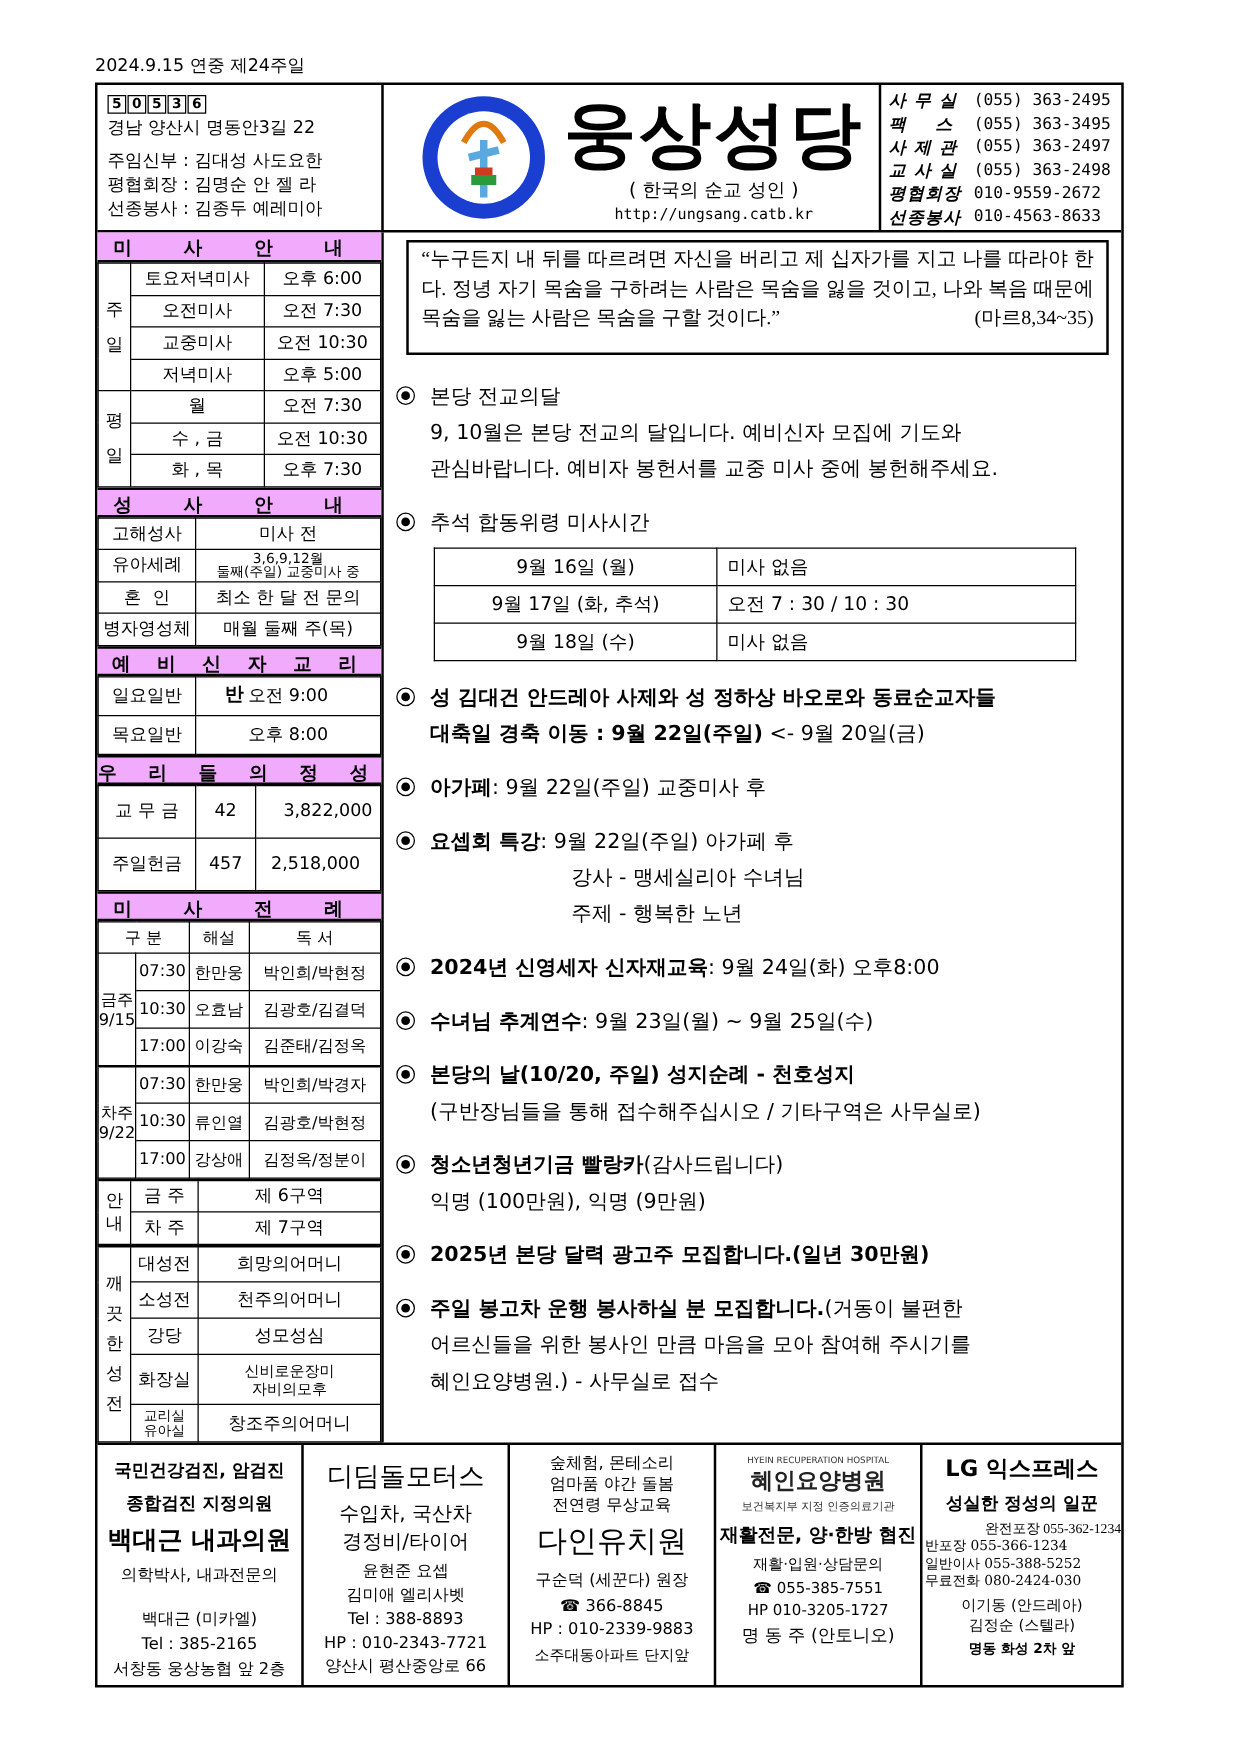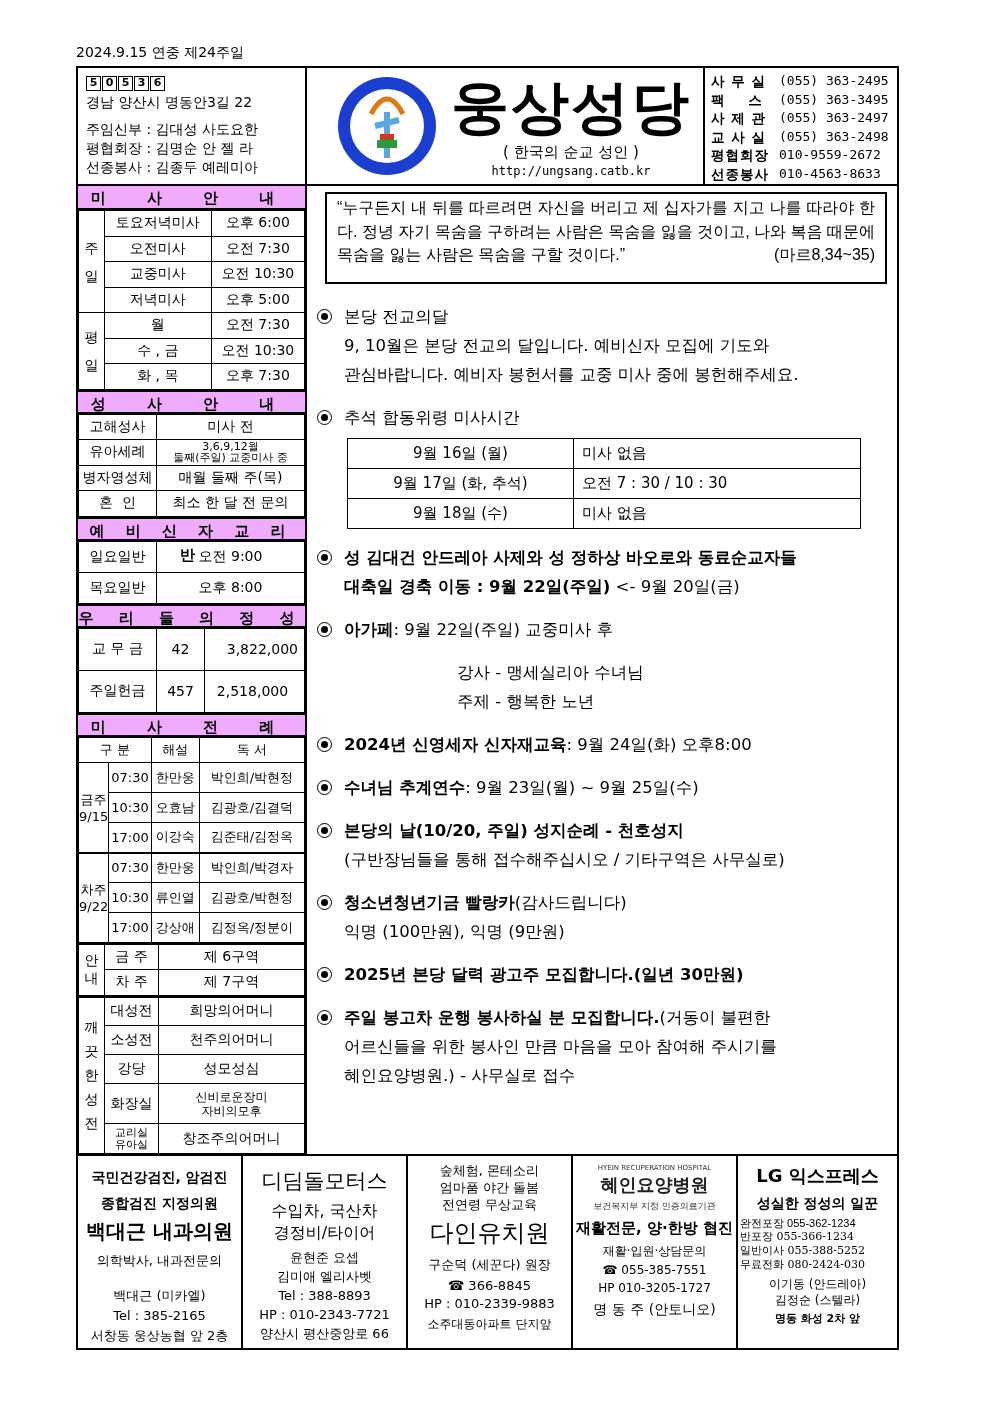--- a/index.html
+++ b/index.html
@@ -13,33 +13,33 @@
   .zip span { display: inline-block; width: 15px; height: 15px; border: 1.5px solid #000; font-size: 11px; line-height: 12px; text-align: center; font-weight: bold; }
   .hdr-left .staff { margin-top: 8px; }
   .hdr-mid { width: 398px; border-right: 2px solid #000; display: flex; align-items: center; padding-left: 28px; justify-content: center; }
   .logo { width: 104px; height: 104px; }
   .title-wrap { flex: 1; text-align: center; }
   .title { font-size: 58px; font-weight: bold; letter-spacing: 2px; line-height: 64px; }
   .subtitle { font-size: 15px; margin-top: 4px; }
   .url { font-family: "DejaVu Sans Mono", monospace; font-size: 12px; margin-top: 2px; }
   .hdr-right { flex: 1; padding: 4px 0 0 6px; font-size: 13.5px; line-height: 18.5px; }
   .hdr-right .row { display: flex; }
-  .hdr-right .k { width: 68px; font-weight: bold; letter-spacing: 1px; }
+  .hdr-right .k { width: 68px; font-weight: bold; letter-spacing: 1px; font-style: italic; }
   .hdr-right .v { font-family: "DejaVu Sans Mono", monospace; font-size: 13px; }
   
   .body { display: flex; border-bottom: 2px solid #000; }
   .side { width: 229px; border-right: 2px solid #000; }
   .main { flex: 1; padding: 6px 10px 0 10px; position: relative; }
   table.t { border-collapse: collapse; width: 100%; font-size: 14px; }
   table.t td { border: 1px solid #000; text-align: center; height: 25.5px; padding: 0 2px; }
   .sec { background: #f0abfc; text-align: center; font-size: 15px; letter-spacing: 18px; height: 24px; line-height: 24px; border-top: 2px solid #000; border-bottom: 2px solid #000; font-weight: bold; }
   .sec:first-child { border-top: none; }
   .small { font-size: 11px; line-height: 11px; }
   
-  .quote { border: 2px solid #000; margin: 0 0 0 8px; padding: 2px 10px; font-family: Liberation Sans, sans-serif; font-size: 16px; line-height: 23.5px; text-align: justify; height: 92px; }
+  .quote { border: 2px solid #000; margin: 0 0 0 8px; padding: 2px 10px; font-family: Liberation Serif, serif; font-size: 16px; line-height: 23.5px; text-align: justify; height: 92px; }
   .quote .ref { float: right; }
   .item { margin-top: 14px; font-size: 16.5px; line-height: 29px; }
   .item .head { display: flex; align-items: center; }
   .bullet { width: 15px; height: 15px; border: 1.5px solid #000; border-radius: 50%; display: inline-flex; align-items: center; justify-content: center; margin-right: 12px; flex-shrink: 0; }
   .bullet::after { content: ""; width: 7px; height: 7px; background: #000; border-radius: 50%; }
   .ind { padding-left: 27px; }
   .ind2 { padding-left: 140px; }
   .b { font-weight: bold; }
   table.chu { border-collapse: collapse; margin: 6px 0 0 30px; width: 514px; font-size: 15px; }
   table.chu td { border: 1px solid #000; height: 25px; padding: 0 8px; }
@@ -160,26 +160,26 @@
               <td>미사 전</td>
             </tr>
         <tr>
               <td>유아세례</td>
               <td class="small">
                 <div>3,6,9,12월</div>
                 <div>둘째(주일) 교중미사 중</div>
               </td>
             </tr>
         <tr>
+              <td style="white-space:pre">혼  인</td>
+              <td>최소 한 달 전 문의</td>
+            </tr>
+        <tr>
               <td>병자영성체</td>
               <td>매월 둘째 주(목)</td>
-            </tr>
-        <tr>
-              <td style="white-space:pre">혼  인</td>
-              <td>최소 한 달 전 문의</td>
             </tr>
       </tbody>
         </table>
       <div class="sec" style="letter-spacing:8px">예 비 신 자 교 리 반</div>
       <table class="t">
         <tbody>
             <tr>
               <td style="width:78px;height:31px">일요일반</td>
               <td>오전 9:00</td>
             </tr>
@@ -346,20 +346,25 @@
 
       <div class="item">
         <div class="head">
             <span class="bullet"></span>
             <span class="b">아가페</span>
             <span> : 9월 22일(주일) 교중미사 후</span>
           </div>
       </div>
 
       <div class="item">
+        <div class="head">
+            <span class="bullet"></span>
+            <span class="b">요셉회 특강</span>
+            <span> : 9월 22일(주일) 아가페 후</span>
+          </div>
         <div class="ind2">강사 - 맹세실리아 수녀님</div>
         <div class="ind2">주제 - 행복한 노년</div>
       </div>
 
       <div class="item">
         <div class="head">
             <span class="bullet"></span>
             <span class="b">2024년 신영세자 신자재교육</span>
             <span> : 9월 24일(화) 오후8:00</span>
           </div>
@@ -445,21 +450,21 @@
       <div style="font-size:9px;line-height:18px;color:#333">보건복지부 지정 인증의료기관</div>
       <div style="font-size:15px;font-weight:bold;line-height:26px">재활전문, 양·한방 협진</div>
       <div style="font-size:12px;line-height:20px">재활·입원·상담문의</div>
       <div style="font-size:12px;line-height:18px">☎ 055-385-7551</div>
       <div style="font-size:12px;line-height:18px">HP 010-3205-1727</div>
       <div style="font-size:14px;line-height:24px">명 동 주 (안토니오)</div>
     </div>
     <div class="ad" style="flex:1;padding-top:6px">
       <div style="font-size:18px;font-weight:bold;line-height:28px">LG  익스프레스</div>
       <div style="font-size:14px;font-weight:bold;line-height:26px">성실한 정성의 일꾼</div>
-      <div style="font-family:Liberation Sans, sans-serif;font-size:11px;line-height:14px;text-align:left;padding-left:2px">완전포장 055-362-1234</div>
+      <div style="font-family:Liberation Serif, serif;font-size:11px;line-height:14px;text-align:right;padding-left:2px">완전포장 055-362-1234</div>
       <div style="font-family:'DejaVu Serif',serif;font-size:11px;line-height:14px;text-align:left;padding-left:2px">반포장 055-366-1234</div>
       <div style="font-family:'DejaVu Serif',serif;font-size:11px;line-height:14px;text-align:left;padding-left:2px">일반이사 055-388-5252</div>
       <div style="font-family:'DejaVu Serif',serif;font-size:11px;line-height:14px;text-align:left;padding-left:2px">무료전화 080-2424-030</div>
       <div style="font-size:12px;line-height:16px;margin-top:4px">이기동 (안드레아)</div>
       <div style="font-size:12px;line-height:16px">김정순 (스텔라)</div>
       <div style="font-size:11px;font-weight:bold;line-height:22px">명동 화성 2차 앞</div>
     </div>
   </div>
 </div>
 

